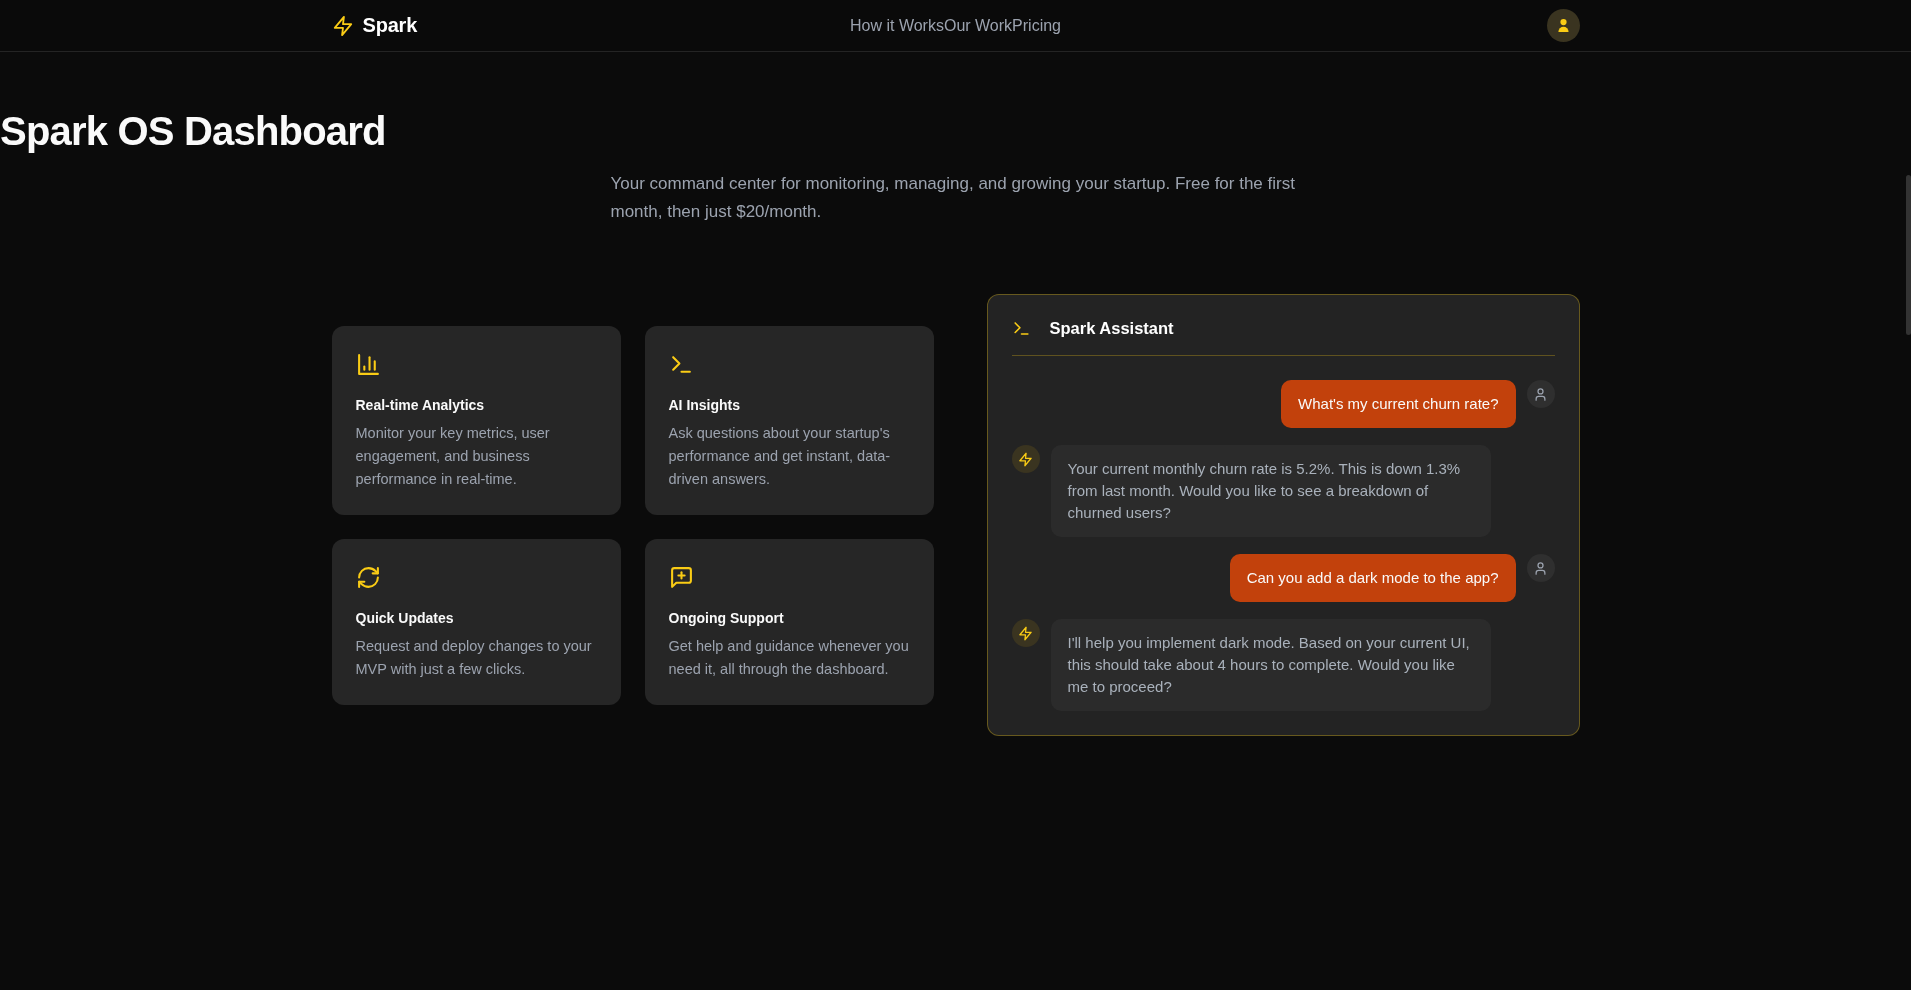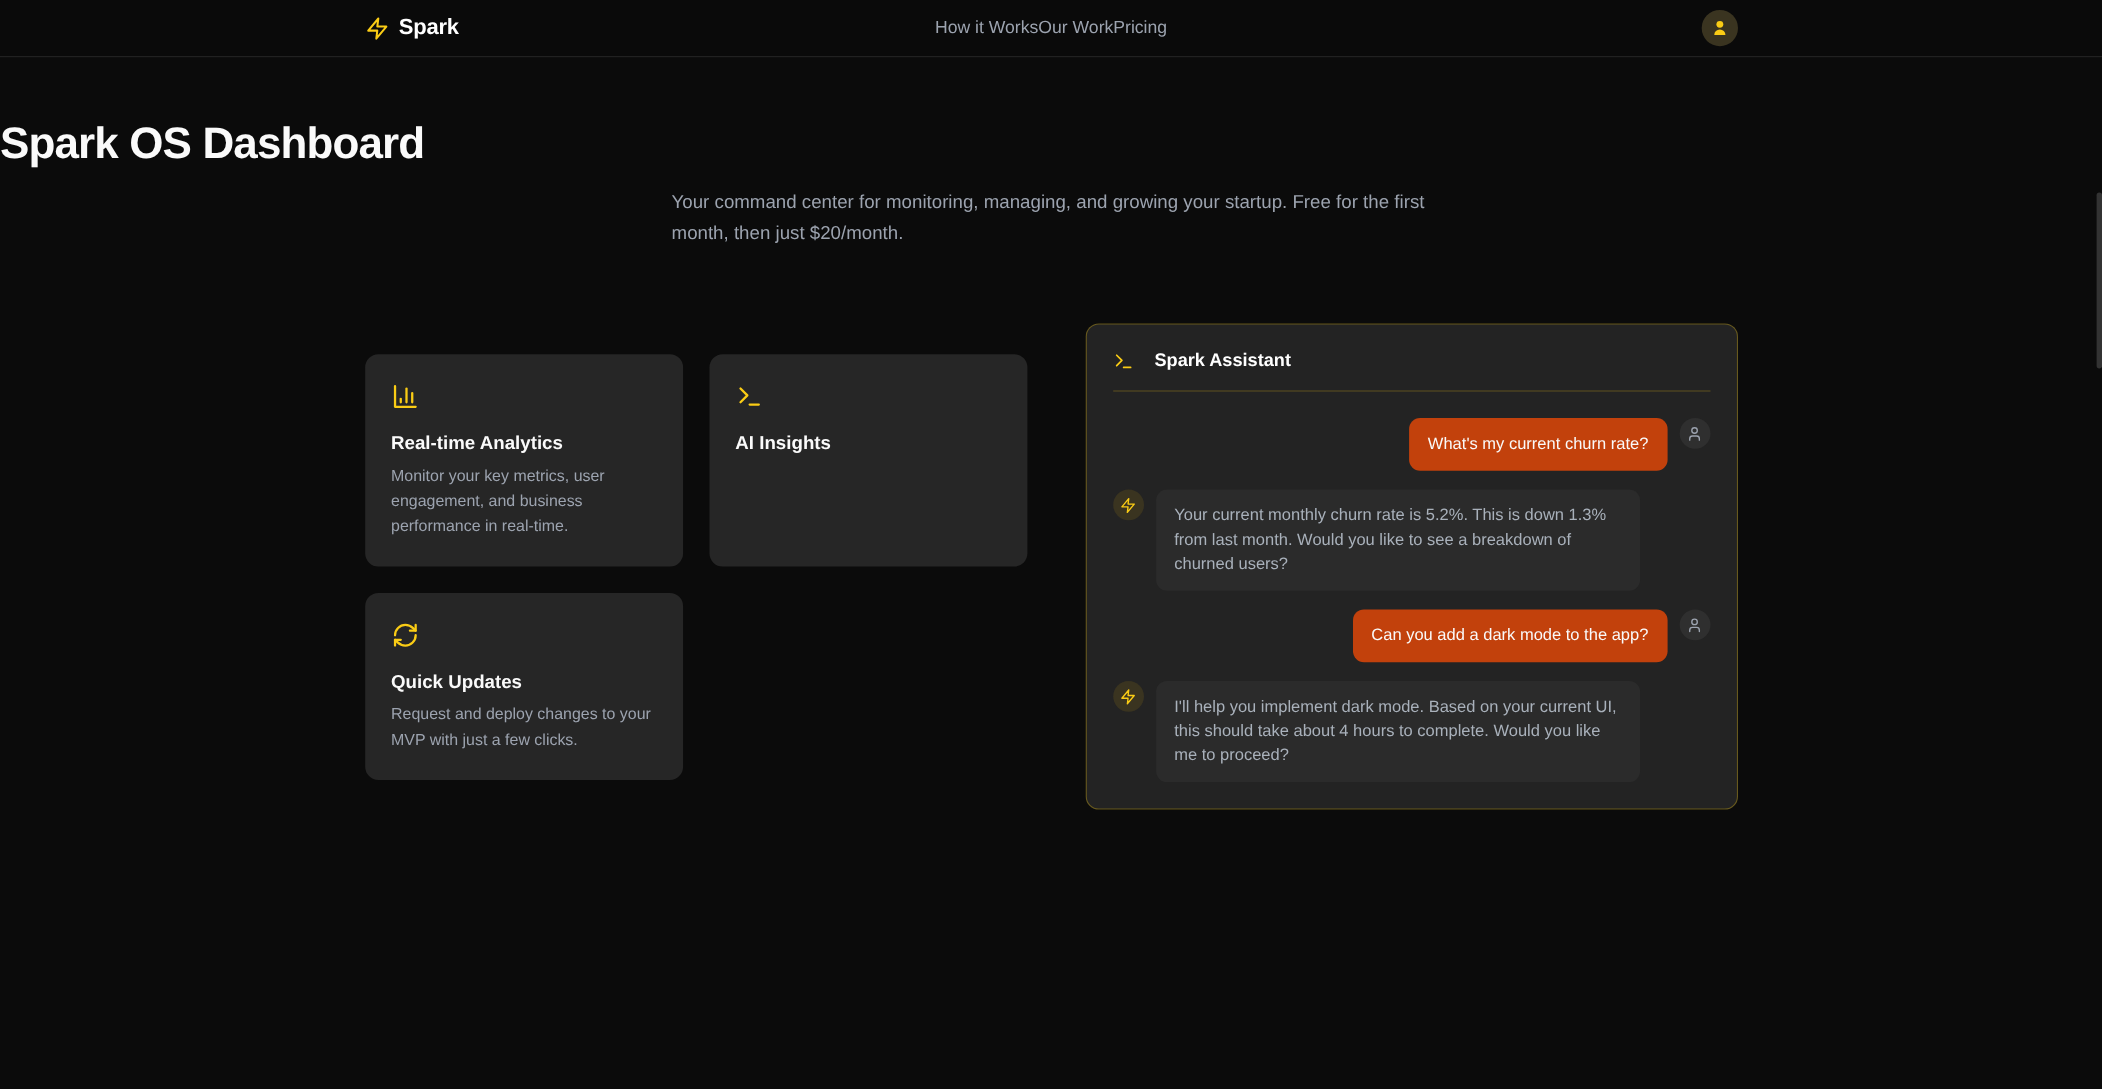--- a/index.html
+++ b/index.html
@@ -23,21 +23,21 @@
   
   .hero { text-align:left; padding-top:57px; }
   .hero-title { font-size:40px; font-weight:800; letter-spacing:-0.8px; color:#fafafa; }
   .hero-sub { margin:16px auto 0; max-width:690px; font-size:17px; line-height:28px; color:#9ca3af; }
   
   .main-inner { width:1248px; margin:68px auto 0; display:flex; align-items:center; gap:53px; }
   .features { width:602px; display:grid; grid-template-columns:1fr 1fr; gap:24px; }
   .card { background:#262626; border-radius:12px; padding:26px 24px 24px; }
   .card-icon { width:25px; height:25px; color:#facc15; }
   .card-icon svg { width:25px; height:25px; }
-  .card-title { margin-top:20px; font-size:17px; font-weight:700; color:#fafafa; }
+  .card-title { margin-top:20px; font-size:14px; font-weight:700; color:#fafafa; }
   .card-desc { margin-top:9px; font-size:14.5px; line-height:23px; color:#9ca3af; }
   
   .panel { flex:1; background:#232323; border:1px solid rgba(250,204,21,0.32); border-radius:12px; padding:24px; }
   .panel-header { display:flex; align-items:flex-start; gap:19px; padding-bottom:17px; border-bottom:1px solid rgba(250,204,21,0.28); }
   .panel-header svg { width:19px; height:19px; color:#facc15; }
   .panel-title { font-size:16.5px; font-weight:700; color:#fff; }
   .messages { margin-top:24px; display:flex; flex-direction:column; gap:17px; }
   .msg { display:flex; gap:11px; align-items:flex-start; }
   .msg.user { justify-content:flex-end; }
   .msg-avatar { width:28px; height:28px; border-radius:50%; flex:0 0 28px; display:flex; align-items:center; justify-content:center; }
@@ -99,35 +99,47 @@
     </div>
 
     <div class="card">
       <div class="card-icon">
         <svg viewBox="0 0 24 24" fill="none" stroke="currentColor" stroke-width="2" stroke-linecap="round" stroke-linejoin="round">
             <polyline points="4 17 10 11 4 5"></polyline>
             <line x1="12" y1="19" x2="20" y2="19"></line>
           </svg>
       </div>
       <div class="card-title">AI Insights</div>
+      <div class="card-desc">Ask questions about your startup's performance and get instant, data-driven answers.</div>
     </div>
 
     <div class="card">
       <div class="card-icon">
         <svg viewBox="0 0 24 24" fill="none" stroke="currentColor" stroke-width="2" stroke-linecap="round" stroke-linejoin="round">
             <path d="M3 12a9 9 0 0 1 9-9 9.75 9.75 0 0 1 6.74 2.74L21 8"></path>
             <path d="M21 3v5h-5"></path>
             <path d="M21 12a9 9 0 0 1-9 9 9.75 9.75 0 0 1-6.74-2.74L3 16"></path>
             <path d="M8 16H3v5"></path>
           </svg>
       </div>
       <div class="card-title">Quick Updates</div>
       <div class="card-desc">Request and deploy changes to your MVP with just a few clicks.</div>
     </div>
 
+    <div class="card">
+      <div class="card-icon">
+        <svg viewBox="0 0 24 24" fill="none" stroke="currentColor" stroke-width="2" stroke-linecap="round" stroke-linejoin="round">
+            <path d="M21 15a2 2 0 0 1-2 2H7l-4 4V5a2 2 0 0 1 2-2h14a2 2 0 0 1 2 2z"></path>
+            <path d="M12 7v6"></path>
+            <path d="M9 10h6"></path>
+          </svg>
+      </div>
+      <div class="card-title">Ongoing Support</div>
+      <div class="card-desc">Get help and guidance whenever you need it, all through the dashboard.</div>
+    </div>
 
   </div>
 
   <div class="panel">
     <div class="panel-header">
       <svg viewBox="0 0 24 24" fill="none" stroke="currentColor" stroke-width="2" stroke-linecap="round" stroke-linejoin="round">
           <polyline points="4 17 10 11 4 5"></polyline>
           <line x1="12" y1="19" x2="20" y2="19"></line>
         </svg>
       <span class="panel-title">Spark Assistant</span>

